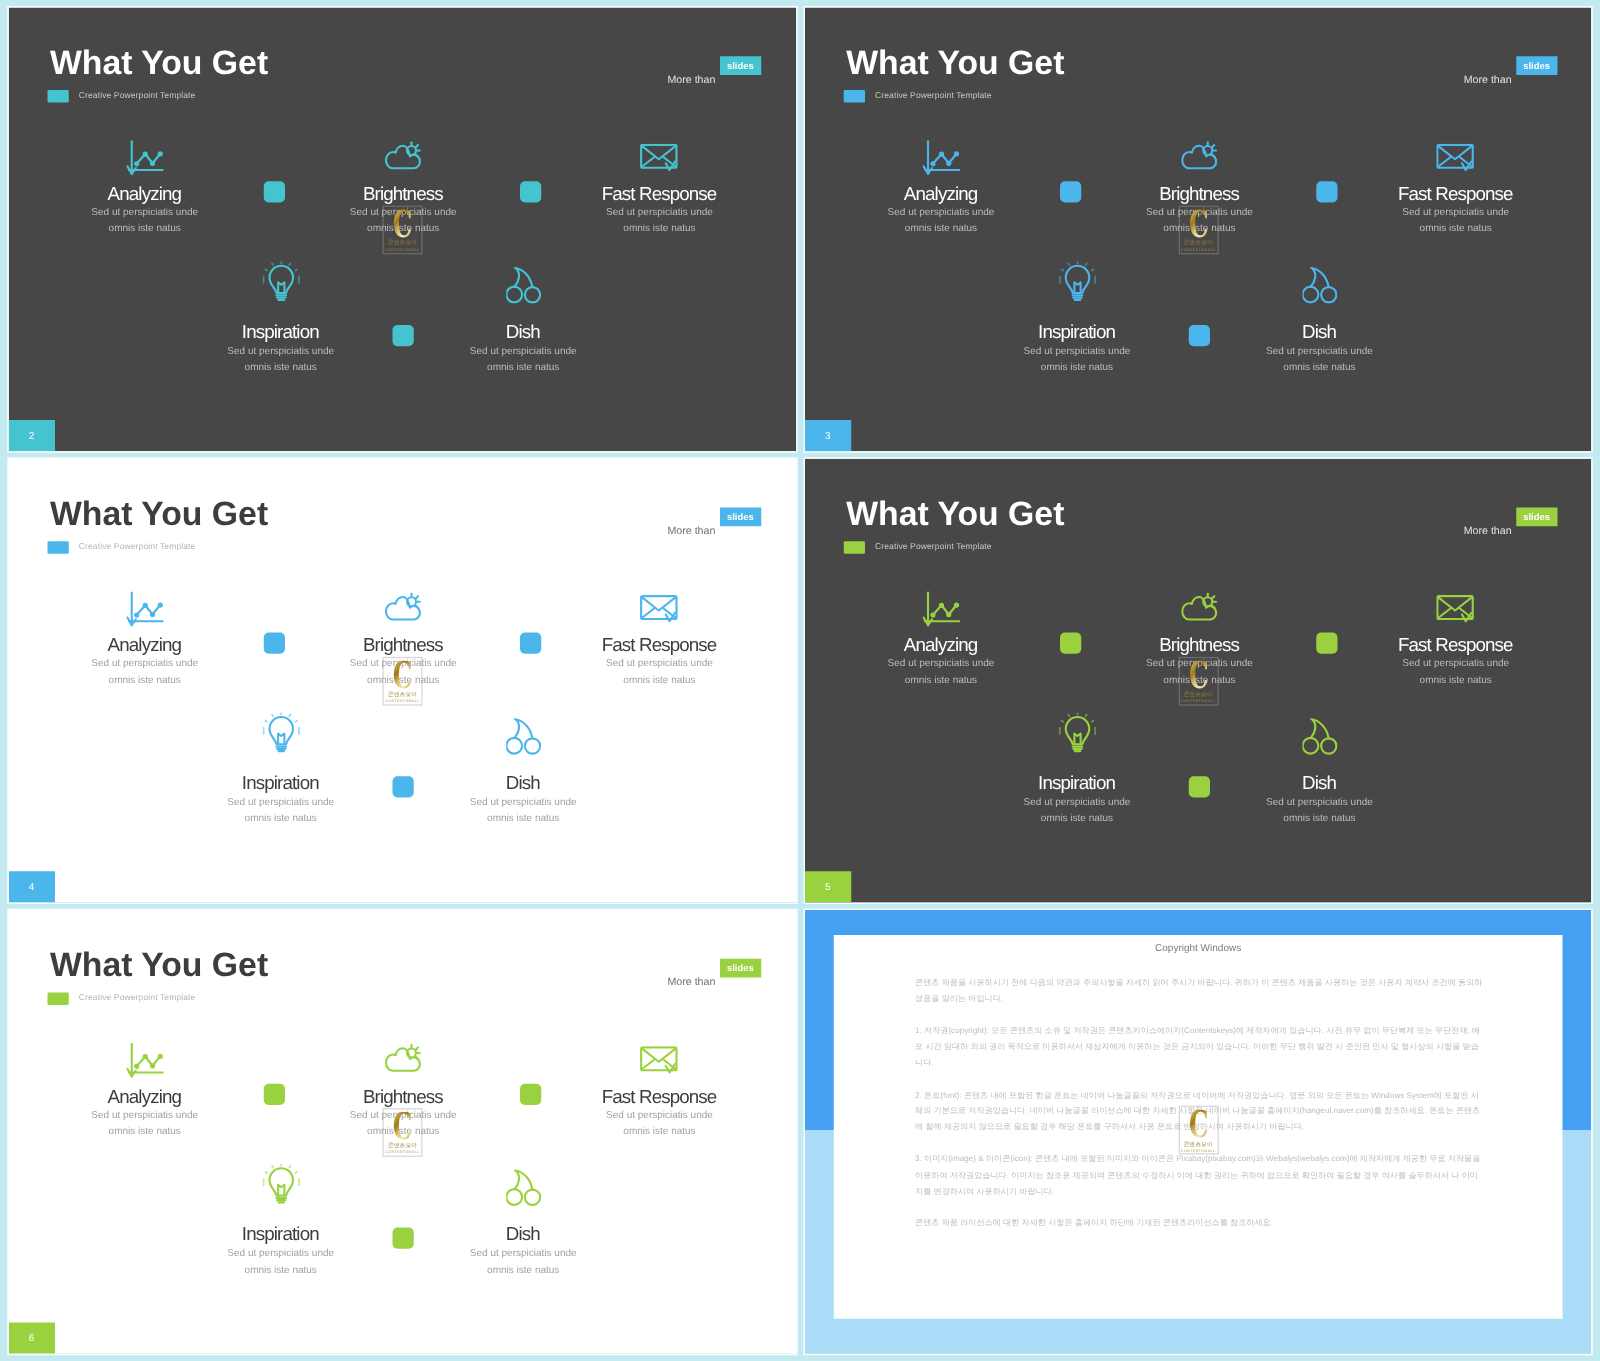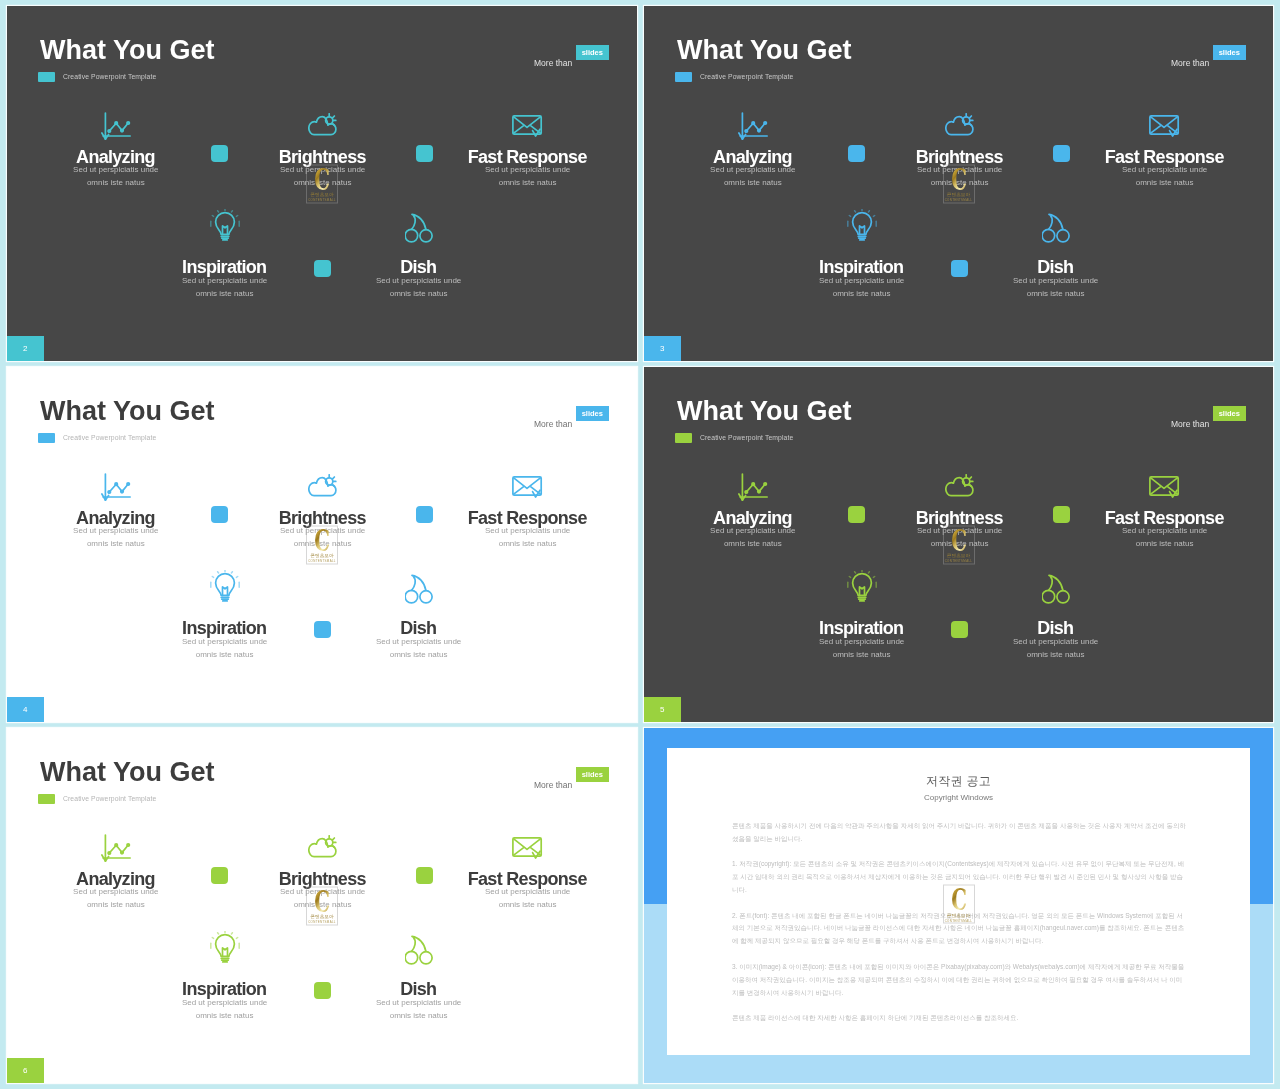--- a/index.html
+++ b/index.html
@@ -40,21 +40,21 @@
   .slidesbadge { font-size:7.5px; font-weight:bold; color:#ffffff; width:33px; height:15.8px;
                  display:flex; align-items:center; justify-content:center; }
 
   .pagenum { position:absolute; left:0; bottom:0; width:36.6px; height:25px;
              display:flex; align-items:center; justify-content:center;
              font-size:8px; color:#ffffff; }
 
   
   .feat { position:absolute; text-align:center; }
   .feat .icn { display:flex; align-items:flex-end; justify-content:center; }
-  .feat .fname { font-weight:bold; font-size:18px; letter-spacing:-0.7px;
+  .feat .fname { font-weight:normal; font-size:15px; letter-spacing:-0.7px;
                  text-indent:-0.7px; line-height:1; }
   .dark .feat .fname { color:#ffffff; }
   .light .feat .fname { color:#3d3d3d; }
   .feat .fdesc { font-size:8px; line-height:13px; margin-top:2px; }
   .dark .feat .fdesc { color:#bdbdbd; }
   .light .feat .fdesc { color:#a0a0a0; }
 
   .sq { position:absolute; width:17px; height:17px; border-radius:4px; }
 
   
@@ -792,21 +792,20 @@
     </div>
     <div class="pagenum" style="background:#9ad23f">
       <span>6</span>
     </div>
   </div>
     </div>
     <div class="cell" id="c5">
   <div class="slide cpslide">
     <div class="cptopband"></div>
     <div class="cppaper">
-      <div class="cptitle">저작권 공고</div>
       <div class="cpsub">Copyright Windows</div>
       <div class="cpbody">
             <p>콘텐츠 제품을 사용하시기 전에 다음의 약관과 주의사항을 자세히 읽어 주시기 바랍니다. 귀하가 이 콘텐츠 제품을 사용하는 것은 사용자 계약서 조건에 동의하셨음을 알리는 바입니다.</p>
             <p>1. 저작권(copyright): 모든 콘텐츠의 소유 및 저작권은 콘텐츠키이스에이지(Contentskeys)에 제작자에게 있습니다. 사전 유무 없이 무단복제 또는 무단전재, 배포 시간 임대하 외의 권리 목적으로 이용하셔서 제삼자에게 이용하는 것은 금지되어 있습니다. 이러한 무단 행위 발견 시 준인된 민사 및 형사상의 사항을 받습니다.</p>
             <p>2. 폰트(font): 콘텐츠 내에 포함된 한글 폰트는 네이버 나눔글꼴의 저작권으로 네이버에 저작권있습니다. 영문 외의 모든 폰트는 Windows System에 포함된 서체의 기본으로 저작권있습니다. 네이버 나눔글꼴 라이선스에 대한 자세한 사항은 네이버 나눔글꼴 홈페이지(hangeul.naver.com)를 참조하세요. 폰트는 콘텐츠에 함께 제공되지 않으므로 필요할 경우 해당 폰트를 구하셔서 사용 폰트로 변경하시여 사용하시기 바랍니다.</p>
             <p>3. 이미지(image) &amp; 아이콘(icon): 콘텐츠 내에 포함된 이미지와 아이콘은 Pixabay(pixabay.com)와 Webalys(webalys.com)에 제작자에게 제공한 무료 저작물을 이용하여 저작권있습니다. 이미지는 참조용 제공되며 콘텐츠의 수정하시 이에 대한 권리는 귀하에 없으므로 확인하여 필요할 경우 여사를 슬두하셔서 나 이미지를 변경하시여 사용하시기 바랍니다.</p>
             <p>콘텐츠 제품 라이선스에 대한 자세한 사항은 홈페이지 하단에 기재된 콘텐츠라이선스를 참조하세요.</p>
           </div>
       <div class="wm" style="top:50.9%">
         <div class="frame"></div>

